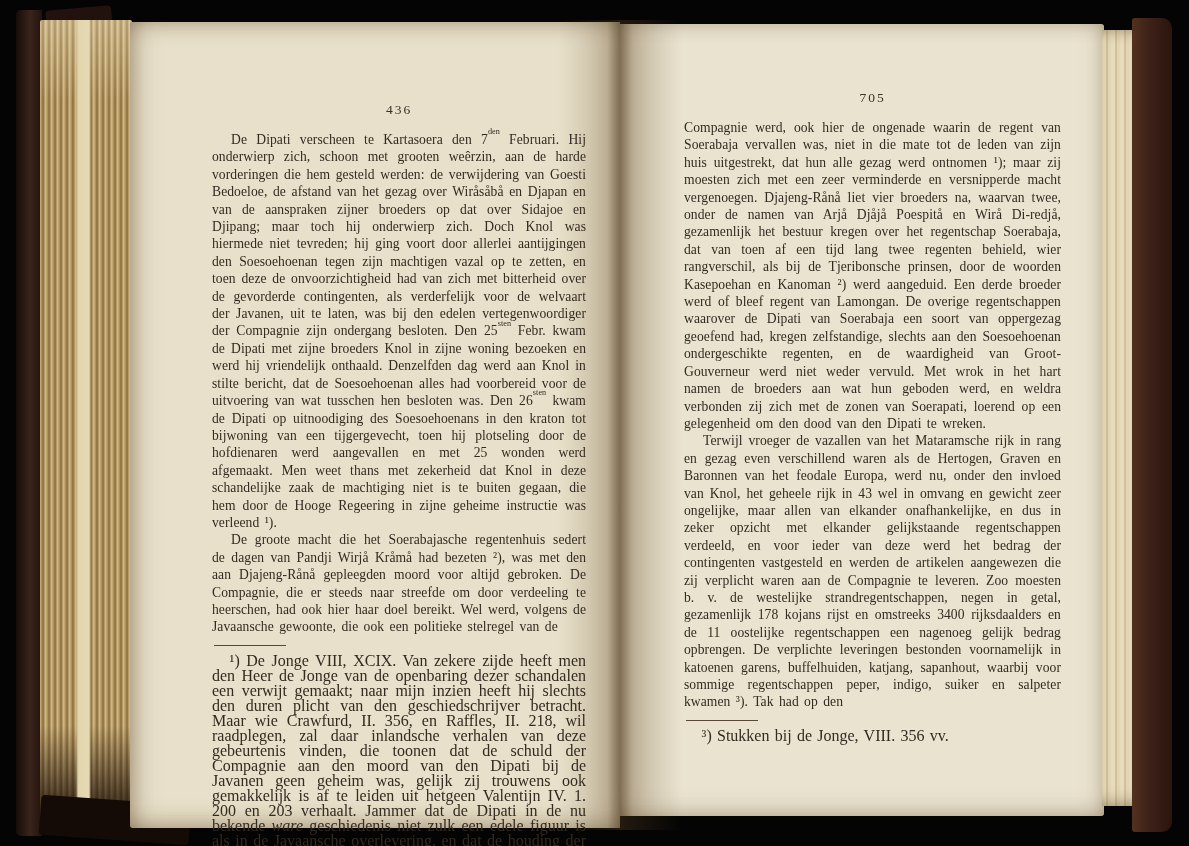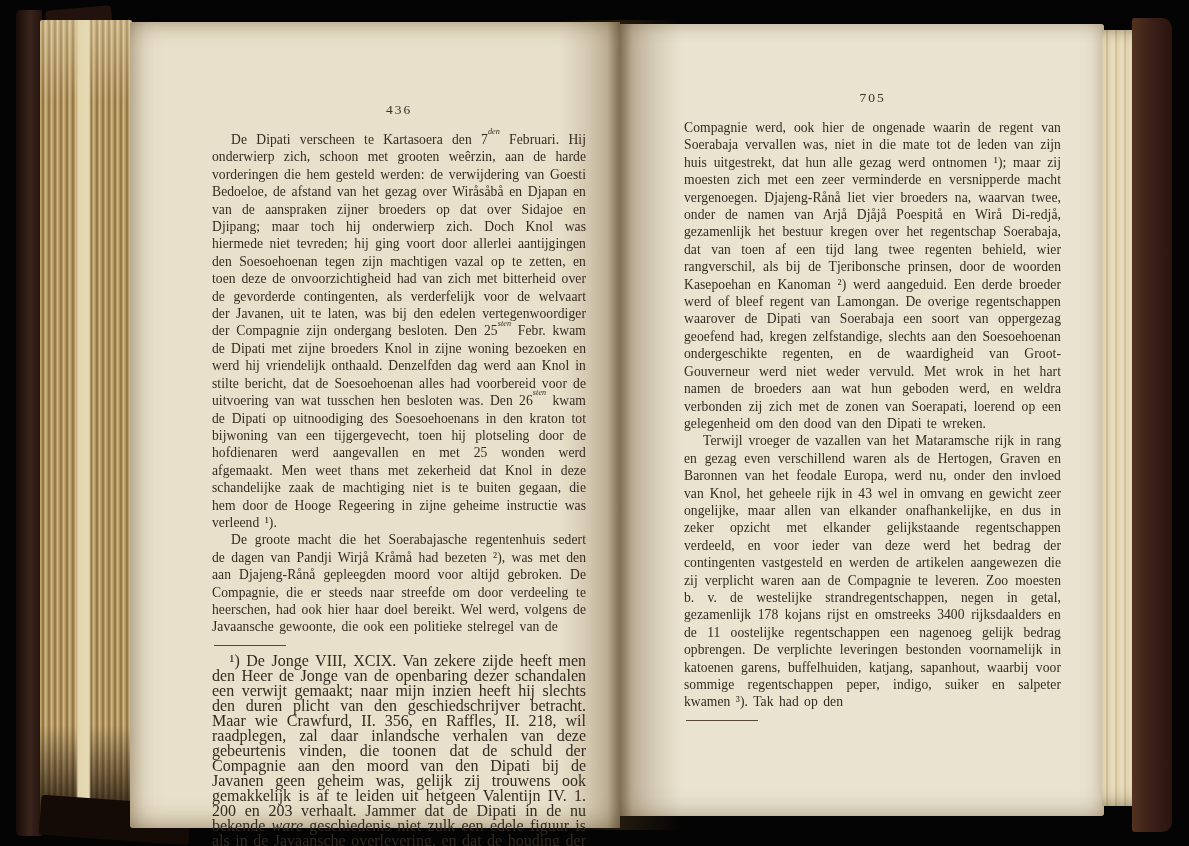--- a/index.html
+++ b/index.html
@@ -60,21 +60,21 @@
   .page-num{text-align:center;font-size:13.5px;letter-spacing:2px;margin:0 0 13px 0;color:#3a3026;}
 
   .bodytext p{margin:0;font-size:13.6px;line-height:17.4px;text-align:justify;
     word-spacing:0.14em;letter-spacing:0.005em;}
   .bodytext p.indent{text-indent:1.4em;}
 
   .fn-rule{width:72px;height:0;border-top:1px solid #57483a;margin:9px 0 7px 2px;}
   .footnotes p{margin:0;font-size:16px;line-height:15px;text-align:justify;
     word-spacing:0.08em;text-indent:1.1em;font-family:Liberation Serif, serif;}
 
-  sup{font-size:60%;line-height:0;position:relative;top:-0.5em;font-style:italic;}
+  sup{font-size:60%;line-height:0;position:relative;top:-0.5em;}
   i{font-style:italic;}
 </style>
 </head>
 <body>
 
 <div class="canvas">
 
   <div class="left-cover"></div>
   <div class="corner-tip"></div>
   <div class="fore-edge"></div>
@@ -100,16 +100,17 @@
   </div>
 
   <div class="text-col" id="right-col">
     <p class="page-num">705</p>
     <div class="bodytext">
         <p>Compagnie werd, ook hier de ongenade waarin de regent van Soerabaja vervallen was, niet in die mate tot de leden van zijn huis uitgestrekt, dat hun alle gezag werd ontnomen ¹); maar zij moesten zich met een zeer verminderde en versnipperde macht vergenoegen. Djajeng-Rånå liet vier broeders na, waarvan twee, onder de namen van Arjå Djåjå Poespitå en Wirå Di-redjå, gezamenlijk het bestuur kregen over het regentschap Soerabaja, dat van toen af een tijd lang twee regenten behield, wier rangverschil, als bij de Tjeribonsche prinsen, door de woorden Kasepoehan en Kanoman ²) werd aangeduid. Een derde broeder werd of bleef regent van Lamongan. De overige regentschappen waarover de Dipati van Soerabaja een soort van oppergezag geoefend had, kregen zelfstandige, slechts aan den Soesoehoenan ondergeschikte regenten, en de waardigheid van Groot-Gouverneur werd niet weder vervuld. Met wrok in het hart namen de broeders aan wat hun geboden werd, en weldra verbonden zij zich met de zonen van Soerapati, loerend op een gelegenheid om den dood van den Dipati te wreken.</p>
         <p class="indent">Terwijl vroeger de vazallen van het Mataramsche rijk in rang en gezag even verschillend waren als de Hertogen, Graven en Baronnen van het feodale Europa, werd nu, onder den invloed van Knol, het geheele rijk in 43 wel in omvang en gewicht zeer ongelijke, maar allen van elkander onafhankelijke, en dus in zeker opzicht met elkander gelijkstaande regentschappen verdeeld, en voor ieder van deze werd het bedrag der contingenten vastgesteld en werden de artikelen aangewezen die zij verplicht waren aan de Compagnie te leveren. Zoo moesten b. v. de westelijke strandregentschappen, negen in getal, gezamenlijk 178 kojans rijst en omstreeks 3400 rijksdaalders en de 11 oostelijke regentschappen een nagenoeg gelijk bedrag opbrengen. De verplichte leveringen bestonden voornamelijk in katoenen garens, buffelhuiden, katjang, sapanhout, waarbij voor sommige regentschappen peper, indigo, suiker en salpeter kwamen ³). Tak had op den</p>
       </div>
     <div class="fn-rule"></div>
     <div class="footnotes">
+        <p>³) Stukken bij de Jonge, VIII. 356 vv.</p>
       </div>
   </div>
 
 </div>
 
 </body></html>

